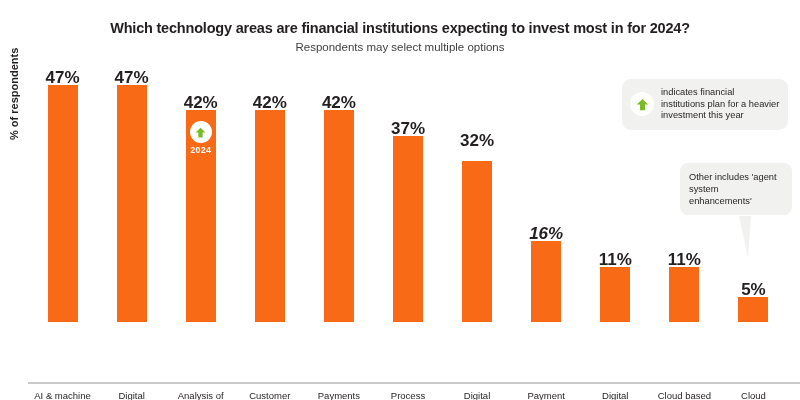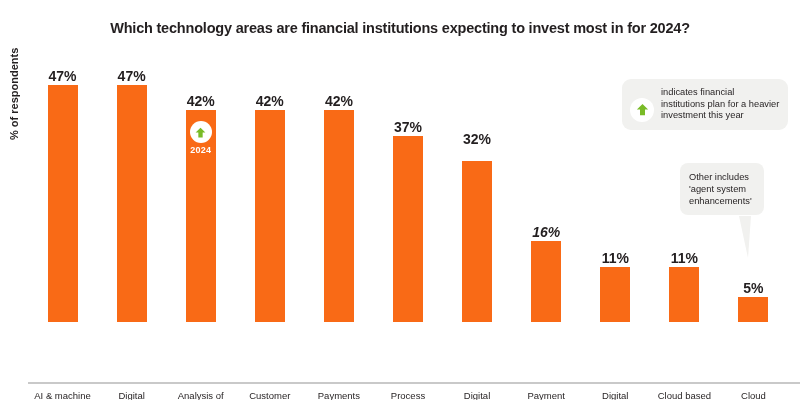--- a/index.html
+++ b/index.html
@@ -88,21 +88,21 @@
     bottom: 0;
     left: 50%;
     transform: translateX(-50%);
     width: 30px;
     background: #f96a16;
   }
   .bar-value {
     position: absolute;
     left: 50%;
     transform: translateX(-50%);
-    font-size: 14px;
+    font-size: 17px;
     font-weight: bold;
     color: #231f20;
     white-space: nowrap;
   }
 
   
   .badge-wrap {
     position: absolute;
     left: 50%;
     transform: translateX(-50%);
@@ -142,21 +142,21 @@
   .legend-box {
     position: absolute;
     left: 622px;
     top: 79px;
     width: 166px;
     box-sizing: border-box;
     padding: 8px 8px 8px 8px;
     background: #f1f1ef;
     border-radius: 9px;
     display: flex;
-    align-items: flex-end;
+    align-items: center;
     gap: 7px;
   }
   .legend-circle {
     flex: 0 0 auto;
     width: 24px;
     height: 24px;
     border-radius: 50%;
     background: #ffffff;
     display: flex;
     align-items: center;
@@ -166,21 +166,21 @@
     font-size: 9.3px;
     line-height: 11.6px;
     color: #231f20;
   }
 
   
   .tooltip-box {
     position: absolute;
     left: 680px;
     top: 163px;
-    width: 84px;
+    width: 112px;
     box-sizing: border-box;
     padding: 8px 9px;
     background: #f1f1ef;
     border-radius: 8px;
     font-size: 9.3px;
     line-height: 12px;
     color: #231f20;
   }
   .tooltip-tail {
     position: absolute;
@@ -193,20 +193,21 @@
     border-top: 42px solid #f1f1ef;
   }
 </style>
 </head>
 <body>
 
 <div id="chart-root">
 
   <div class="title-block">
     <div class="chart-title">Which technology areas are financial institutions expecting to invest most in for 2024?</div>
+    <div class="chart-subtitle">Respondents may select multiple options</div>
   </div>
 
   <div class="y-axis-title">% of respondents</div>
 
   <div class="plot-area">
     <div class="axis-line"></div>
     <div id="bars-layer">
         <div class="bar-col" style="left: 0px; width: 69.0909px;">
           <div class="bar" style="height: 236.808px; background: rgb(249, 106, 22);"></div>
           <div class="bar-value" style="top: 8.19231px;">47%</div>

